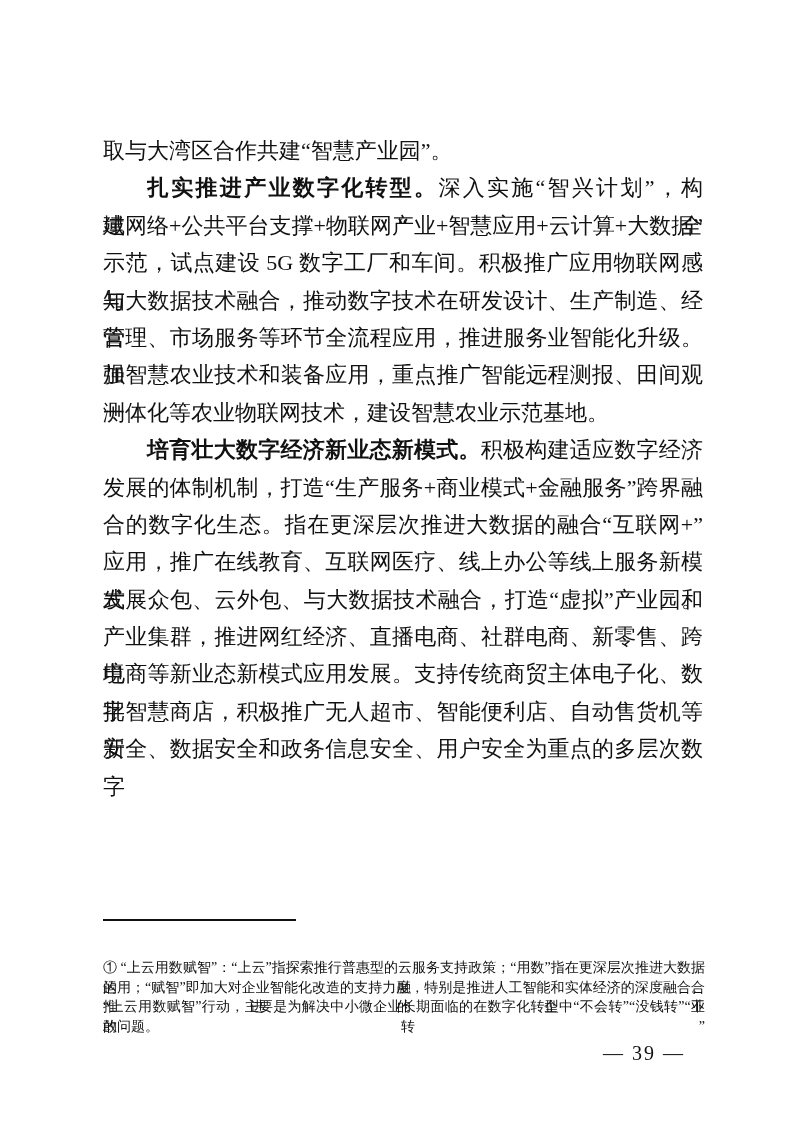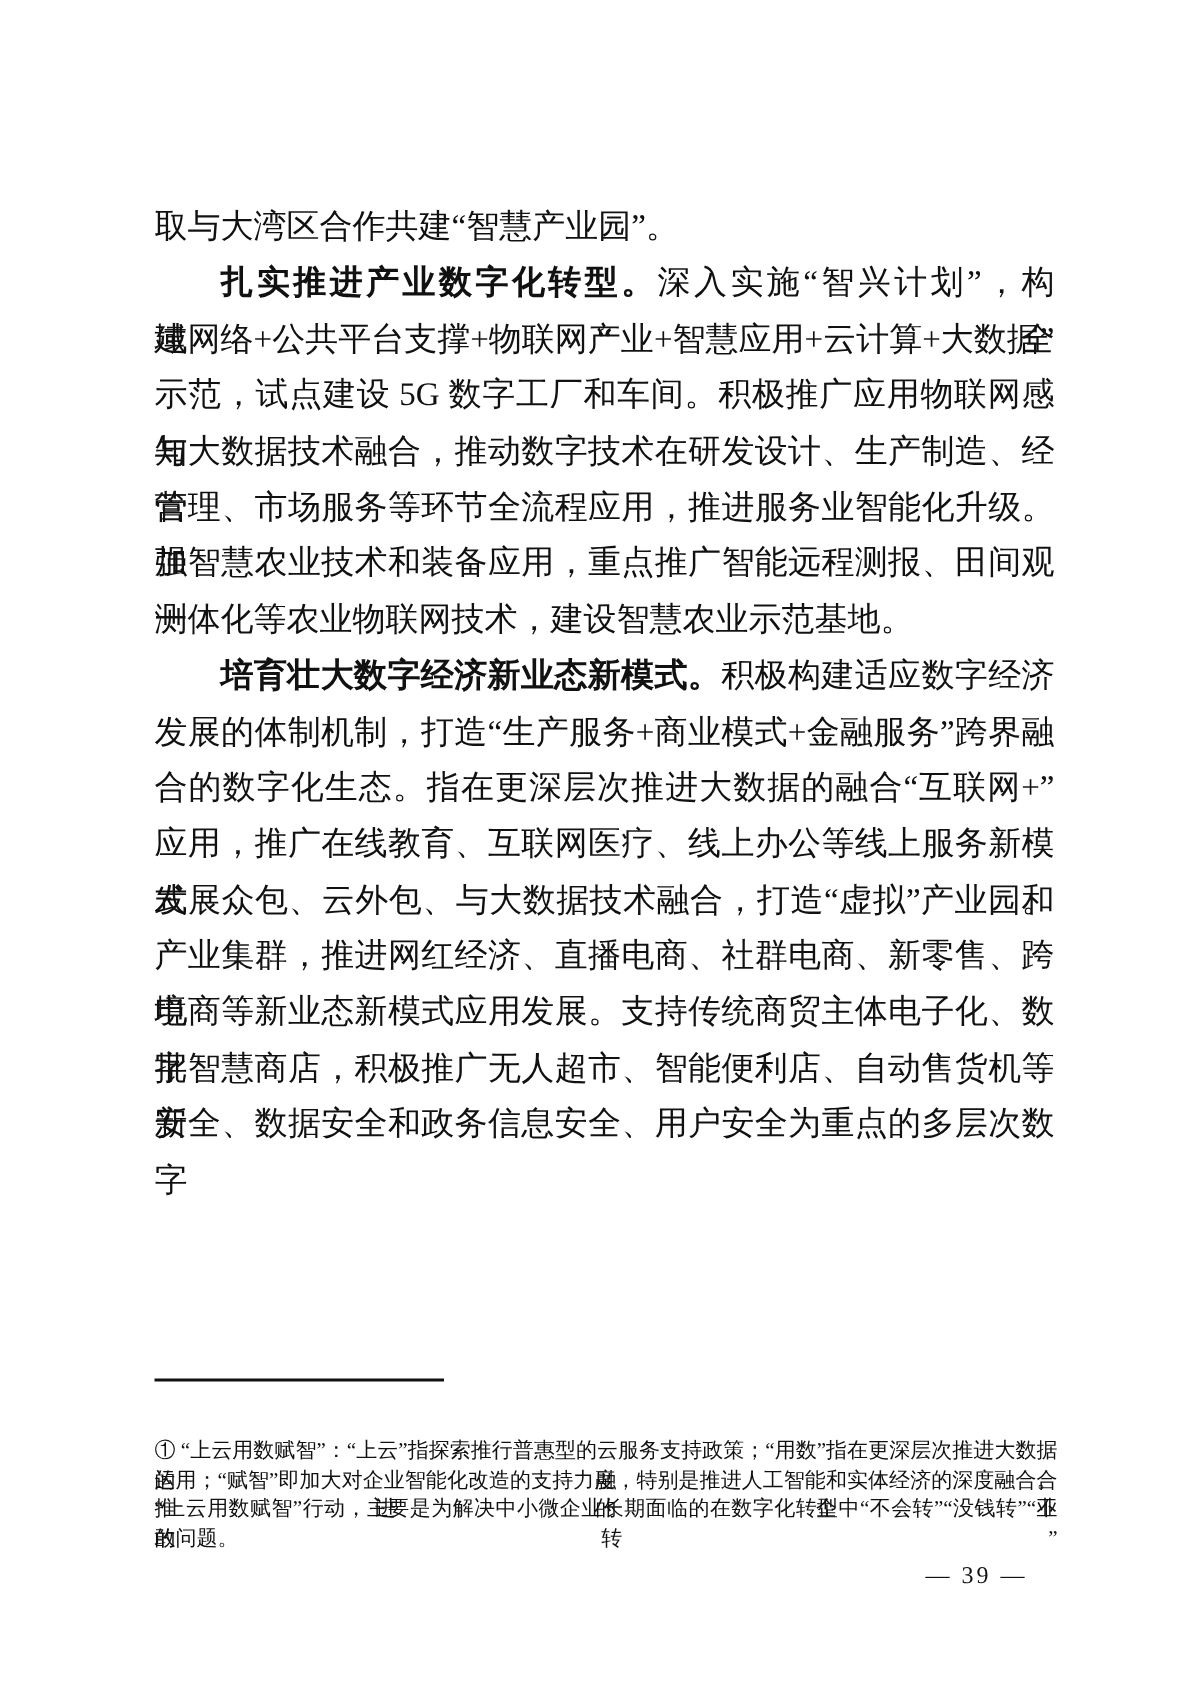--- a/index.html
+++ b/index.html
@@ -66,21 +66,21 @@
     text-align: justify;
     text-align-last: left;
   }
   .footnote-line.fill {
     text-align-last: justify;
   }
   .page-number {
     position: absolute;
     top: 1042px;
     right: 108px;
-    font-size: 16px;
+    font-size: 20px;
     letter-spacing: 2px;
     color: #111111;
   }
 </style>
 </head>
 <body>
 
 <div class="page">
   <div class="body-block" id="body-lines">
       <div class="body-line"><span>取与大湾区合作共建“智慧产业园”。</span></div>

